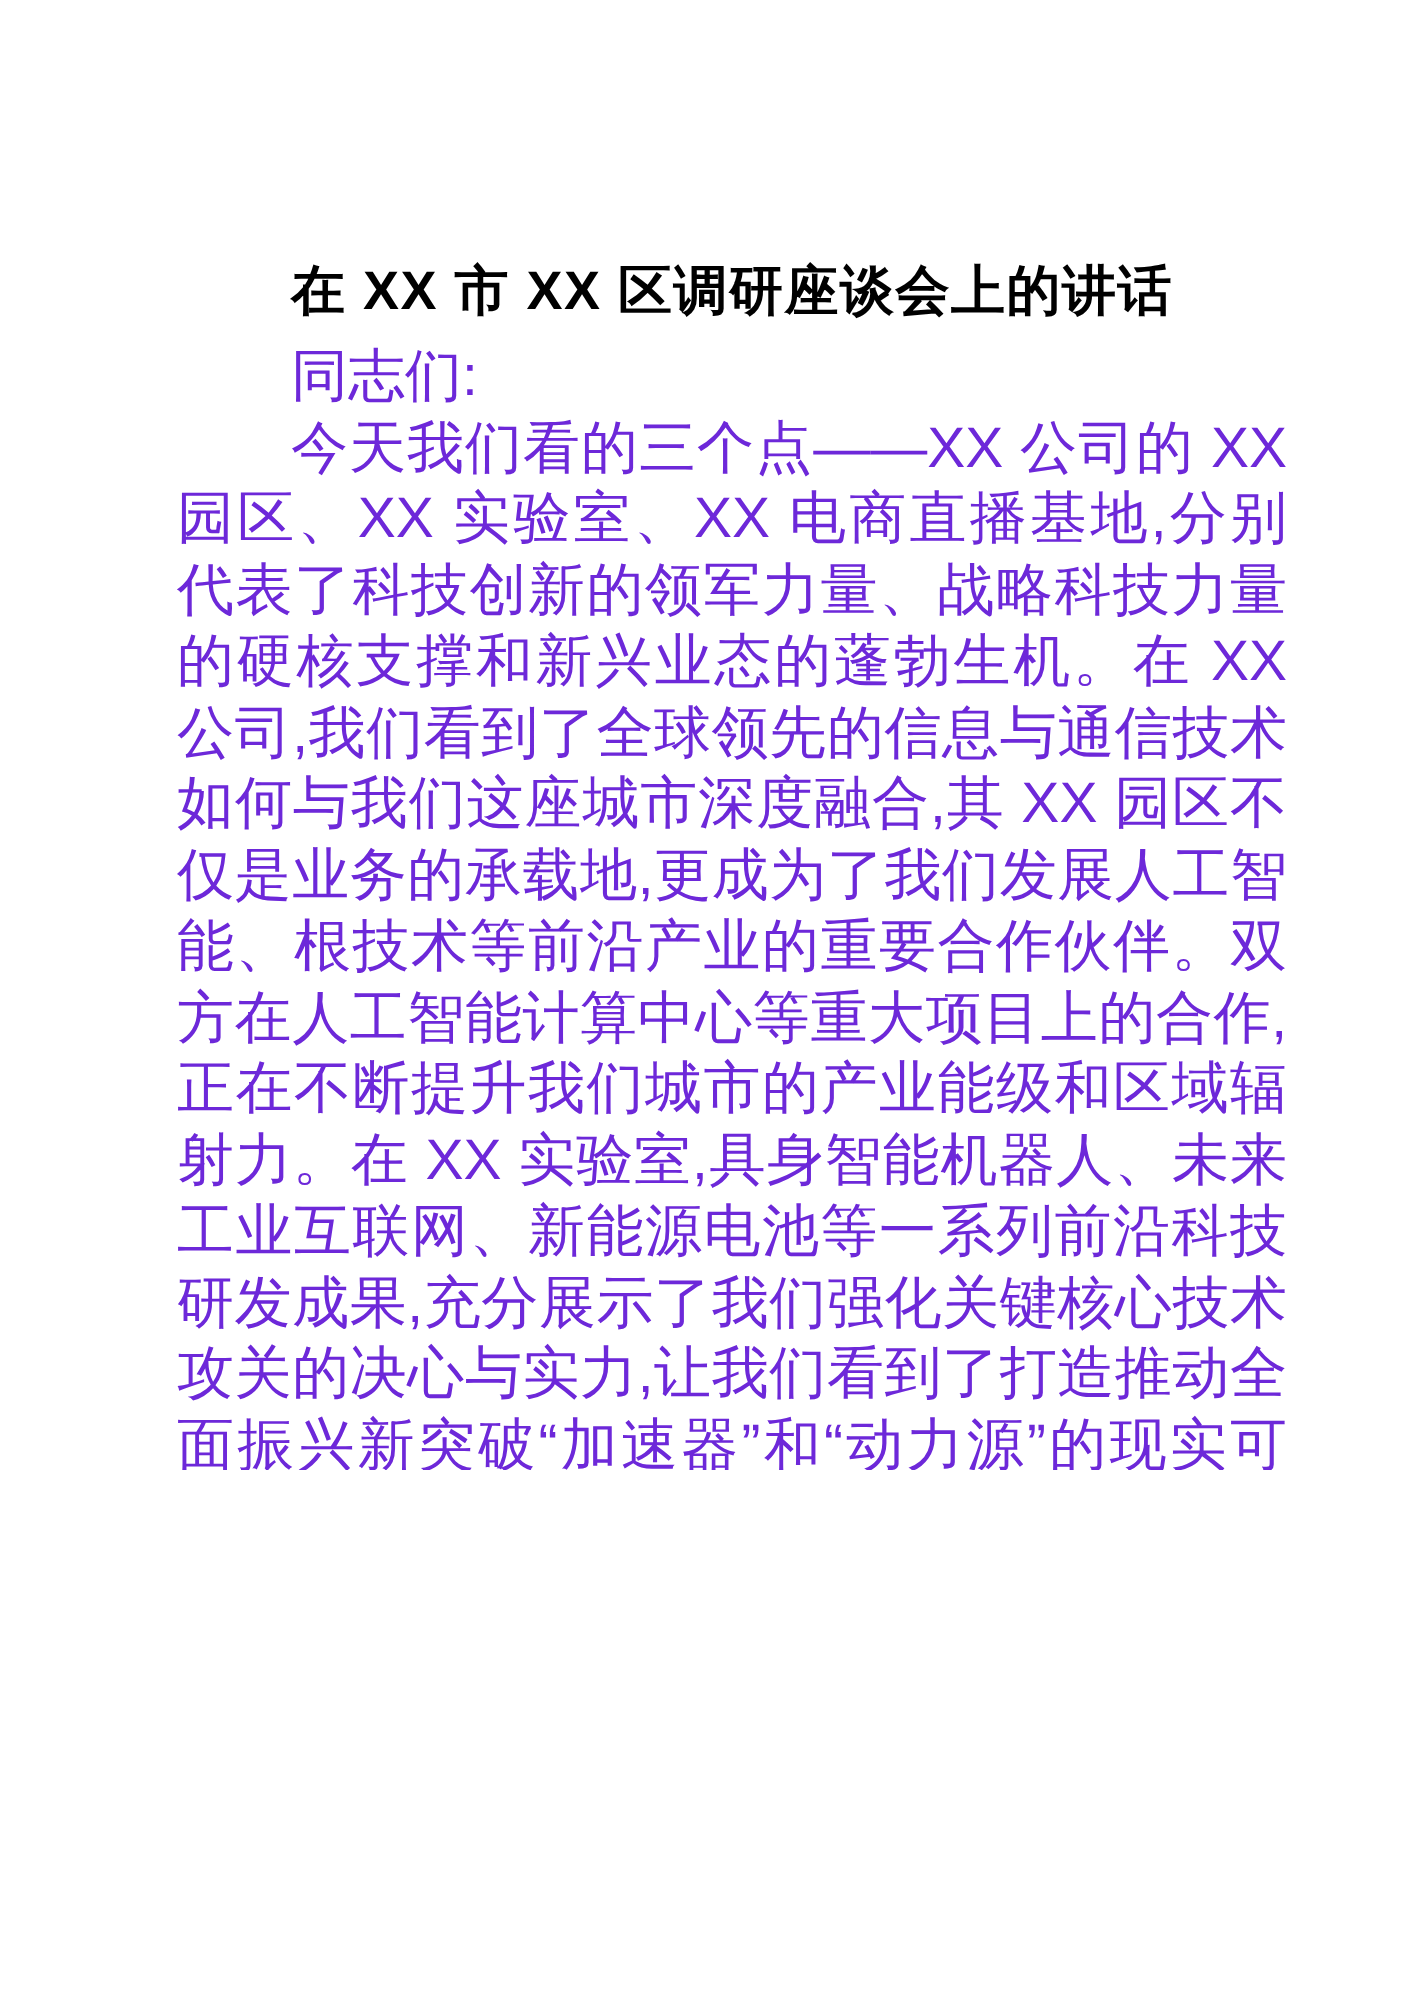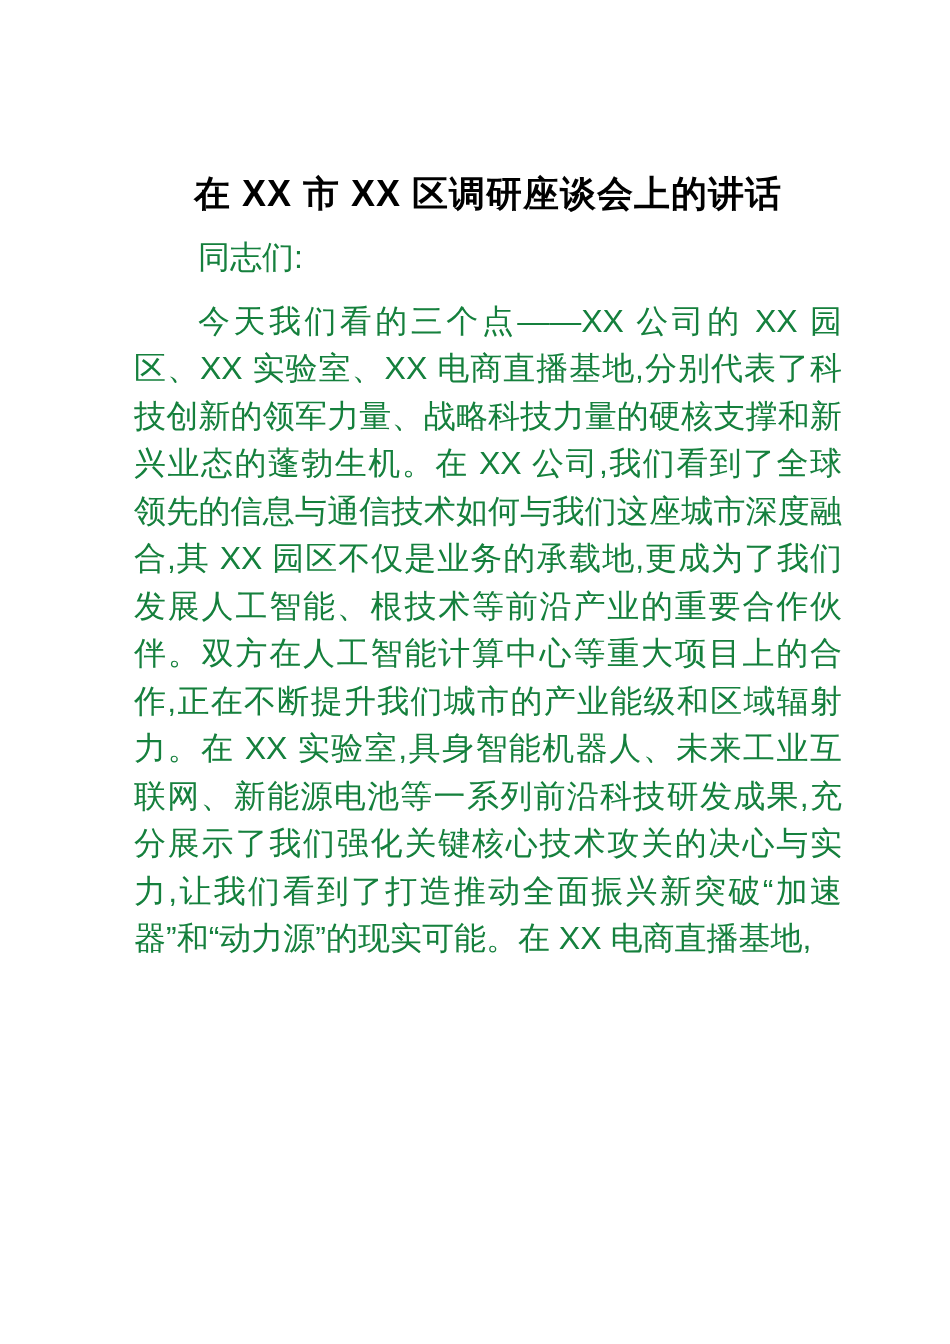--- a/index.html
+++ b/index.html
@@ -26,26 +26,26 @@
   .doc-title {
     margin: 0 0 10px 0;
     font-size: 36px;
     line-height: 48px;
     font-weight: 600;
     text-align: center;
     letter-spacing: 1px;
     color: #000000;
   }
   .para {
-    margin: 16px;
-    font-size: 32px;
+    margin: 0;
+    font-size: 38px;
     line-height: 47.5px;
     text-align: justify;
     text-indent: 2em;
-    color: #15803d;
+    color: #6d28d9;
     word-break: break-all;
   }
 </style>
 </head>
 <body>
 
 <div class="page">
   <div class="content">
     <h1 class="doc-title">在 XX 市 XX 区调研座谈会上的讲话</h1>
     <p class="para">同志们:</p>

